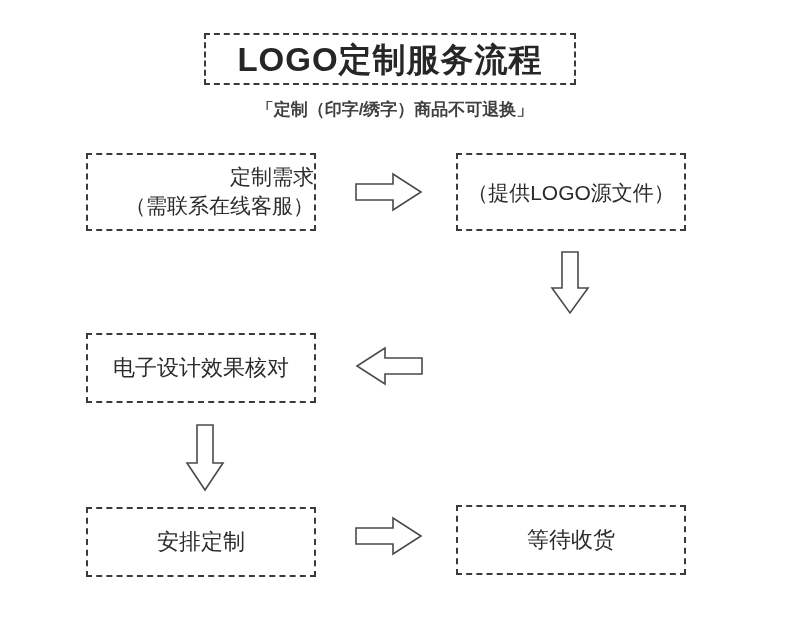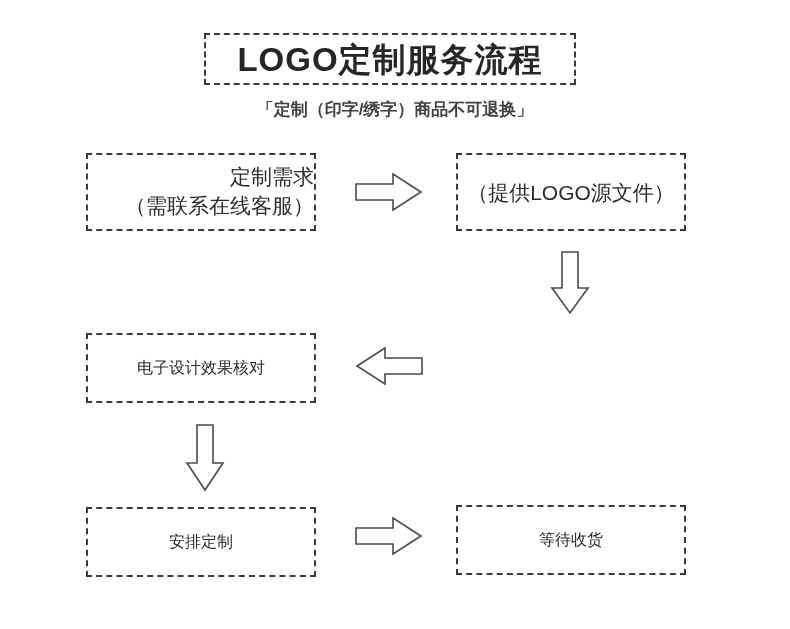--- a/index.html
+++ b/index.html
@@ -74,21 +74,21 @@
     white-space: nowrap;
   }
   .node .line2 {
     font-size: 21px;
     color: #2b2b2b;
     line-height: 1.3;
     white-space: nowrap;
     margin-top: 2px;
   }
   .node.single .line1 {
-    font-size: 16px;
+    font-size: 22px;
   }
 
   
   #node-1 { left: 86px;  top: 153px; width: 230px; height: 78px; align-items: flex-end; }
   #node-2 { left: 456px; top: 153px; width: 230px; height: 78px; }
   #node-3 { left: 86px;  top: 333px; width: 230px; height: 70px; }
   #node-4 { left: 456px; top: 333px; width: 230px; height: 70px; }
   #node-5 { left: 86px;  top: 507px; width: 230px; height: 70px; }
   #node-6 { left: 456px; top: 505px; width: 230px; height: 70px; }
 

